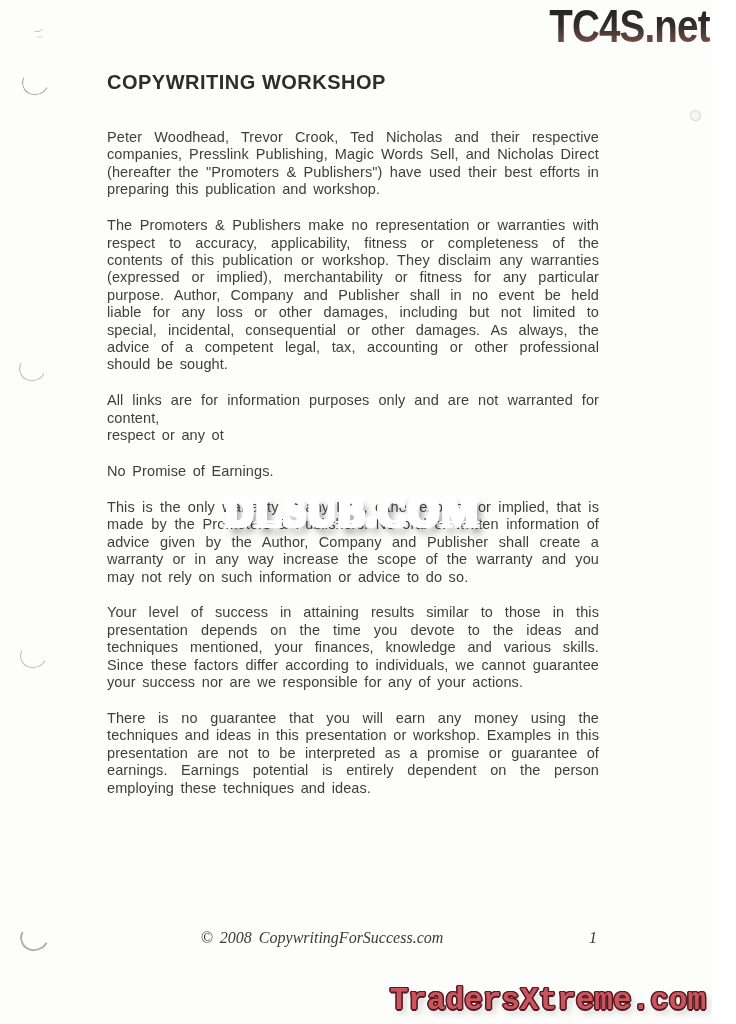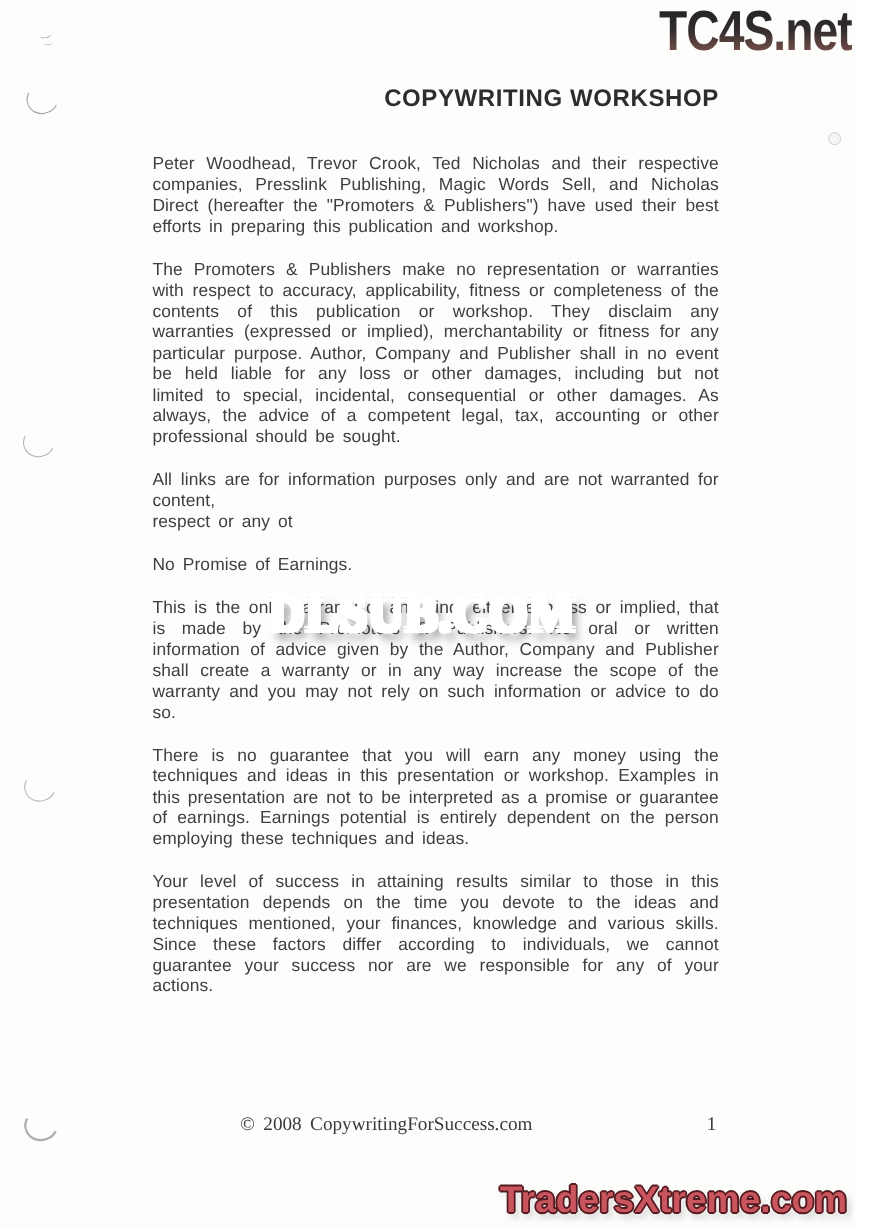--- a/index.html
+++ b/index.html
@@ -50,26 +50,26 @@
     border:1px solid rgba(130,130,130,.25);
     background:rgba(150,150,150,.08);
   }
 
   
   .content {
     position:absolute; left:107px; right:113px; top:0;
     color:#3e3e3e;
   }
   .title {
-    text-align:right; font-weight:bold; color:#2d2d2d;
+    text-align:left; font-weight:bold; color:#2d2d2d;
     font-size:20px; letter-spacing:.5px; line-height:20px;
   }
   .title-main  { margin-top:72px; }
   .title-sub   { margin-top:28px; }
-  .paragraphs  { margin-top:37px;margin-left:20px; }
+  .paragraphs  { margin-top:37px; }
   .paragraphs p {
     margin:0 0 18.5px 0;
     font-size:14.5px; line-height:17.4px;
     word-spacing:2.4px; letter-spacing:.1px;
     text-align:justify;
   }
   .line { display:block; }
   .line.just { text-align-last:justify; }
 
   
@@ -83,29 +83,29 @@
     text-shadow:
       -2px 0 0 #ffffff, 2px 0 0 #ffffff, 0 -2px 0 #ffffff, 0 2px 0 #ffffff,
       -2px -2px 0 #ffffff, 2px -2px 0 #ffffff, -2px 2px 0 #ffffff, 2px 2px 0 #ffffff,
       5px 7px 7px rgba(60,60,60,.55);
   }
 
   
   .footer {
     position:absolute; left:107px; right:113px; top:929px;
     font-family:"Liberation Serif", serif;
-    font-size:16px; color:#3a3a3a;
+    font-size:16px; color:#3a3a3a;font-style:italic;
   }
   .copyright { display:block; text-align:center; transform:translateX(-31px); word-spacing:3px; }
   .pagenum   { position:absolute; right:2px; top:0; }
 
   
   .wm-bottom {
     position:absolute; right:6px; bottom:6px;
-    font-family:Liberation Sans, sans-serif;
+    font-family:Liberation Mono, monospace;
     font-weight:bold; font-size:31px; letter-spacing:0;
     color:#c9565e;
     text-shadow:
       -1.5px 0 0 #541a1f, 1.5px 0 0 #541a1f, 0 -1.5px 0 #541a1f, 0 1.5px 0 #541a1f,
       -1px -1px 0 #541a1f, 1px -1px 0 #541a1f, -1px 1px 0 #541a1f, 1px 1px 0 #541a1f,
       0 0 6px rgba(255,255,255,.95), 0 0 10px rgba(255,255,255,.9),
       3px 4px 6px rgba(120,120,120,.5);
   }
 </style>
 </head>
@@ -127,22 +127,22 @@
 
     <div class="paragraphs">
       <p>Peter Woodhead, Trevor Crook, Ted Nicholas and their respective companies, Presslink Publishing, Magic Words Sell, and Nicholas Direct (hereafter the "Promoters &amp; Publishers") have used their best efforts in preparing this publication and workshop.</p>
       <p>The Promoters &amp; Publishers make no representation or warranties with respect to accuracy, applicability, fitness or completeness of the contents of this publication or workshop. They disclaim any warranties (expressed or implied), merchantability or fitness for any particular purpose. Author, Company and Publisher shall in no event be held liable for any loss or other damages, including but not limited to special, incidental, consequential or other damages. As always, the advice of a competent legal, tax, accounting or other professional should be sought.</p>
       <p>
         <span class="line just">All links are for information purposes only and are not warranted for content,</span>
         <span class="line">respect or any ot</span>
       </p>
       <p>No Promise of Earnings.</p>
       <p>This is the only warranty of any kind, either express or implied, that is made by the Promoters &amp; Publishers. No oral or written information of advice given by the Author, Company and Publisher shall create a warranty or in any way increase the scope of the warranty and you may not rely on such information or advice to do so.</p>
+      <p>Your level of success in attaining results similar to those in this presentation depends on the time you devote to the ideas and techniques mentioned, your finances, knowledge and various skills. Since these factors differ according to individuals, we cannot guarantee your success nor are we responsible for any of your actions.</p>
       <p>There is no guarantee that you will earn any money using the techniques and ideas in this presentation or workshop. Examples in this presentation are not to be interpreted as a promise or guarantee of earnings. Earnings potential is entirely dependent on the person employing these techniques and ideas.</p>
-      <p>Your level of success in attaining results similar to those in this presentation depends on the time you devote to the ideas and techniques mentioned, your finances, knowledge and various skills. Since these factors differ according to individuals, we cannot guarantee your success nor are we responsible for any of your actions.</p>
     </div>
   </div>
 
   <div class="wm-mid">DLSUB.COM</div>
 
   <div class="footer">
     <span class="copyright">© 2008 CopywritingForSuccess.com</span>
     <span class="pagenum">1</span>
   </div>
 

